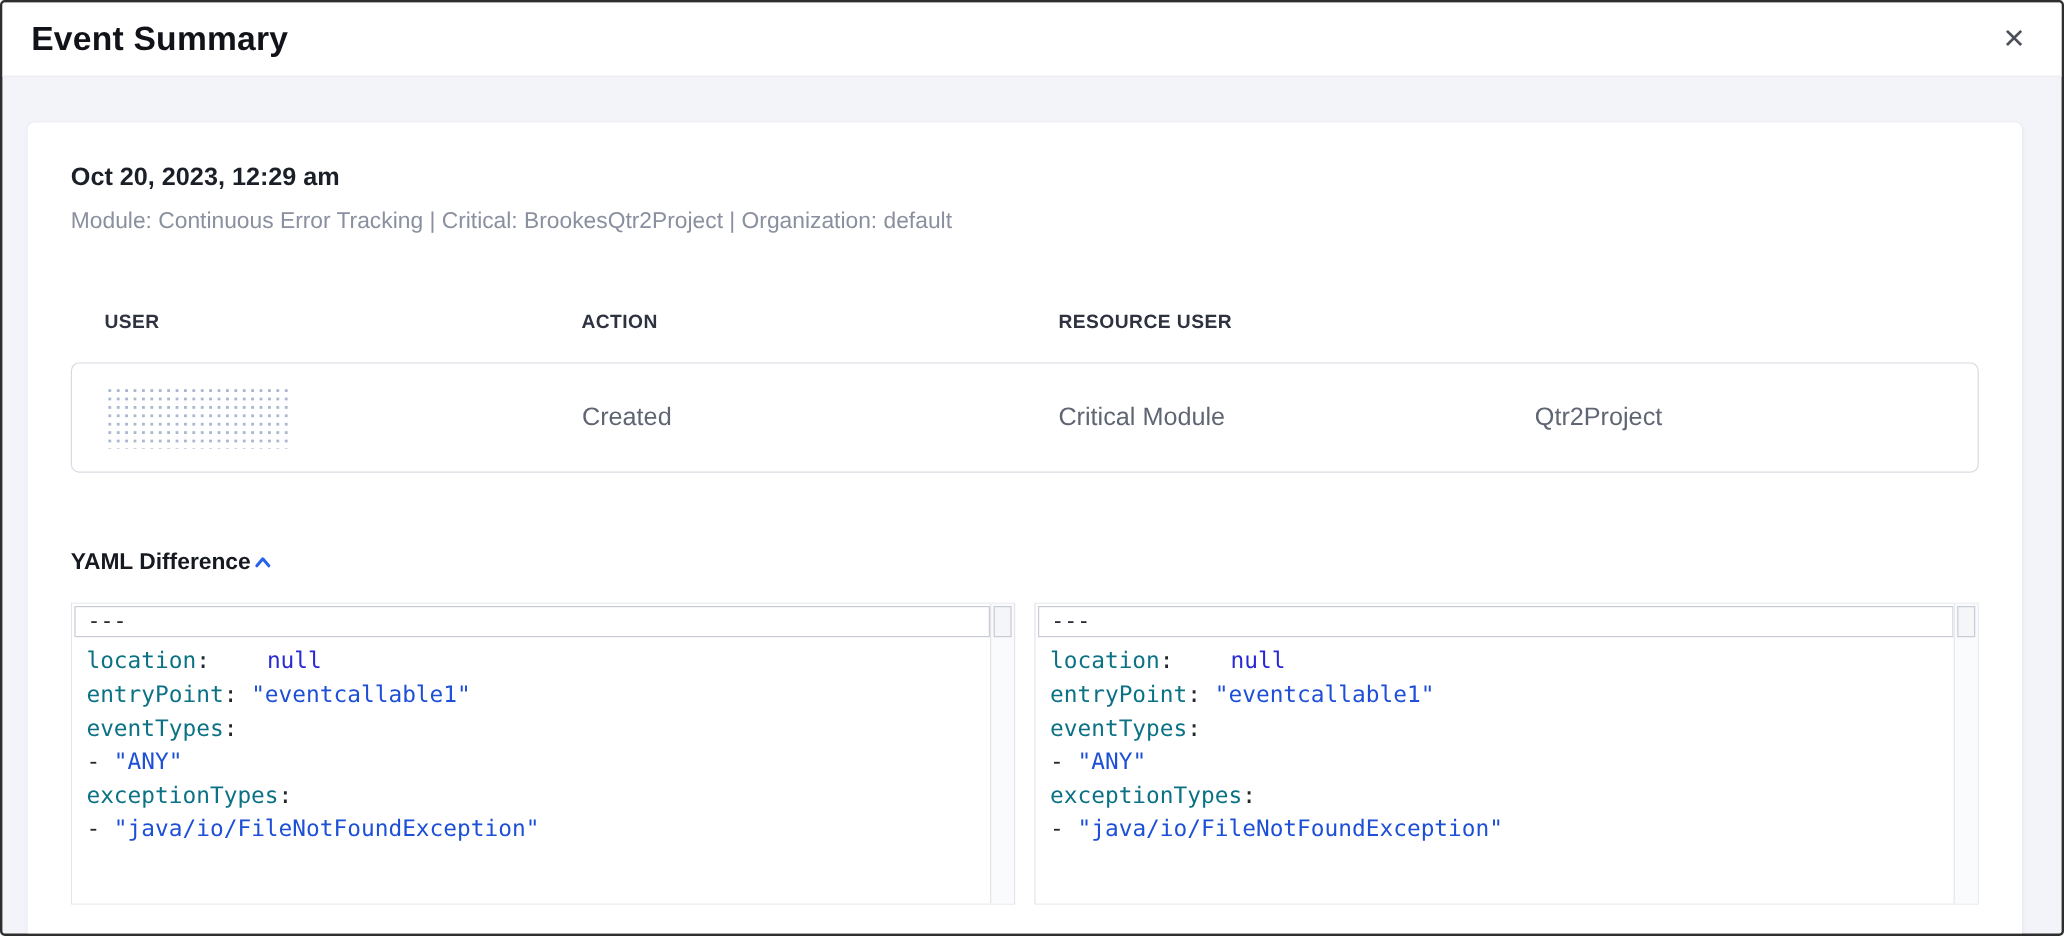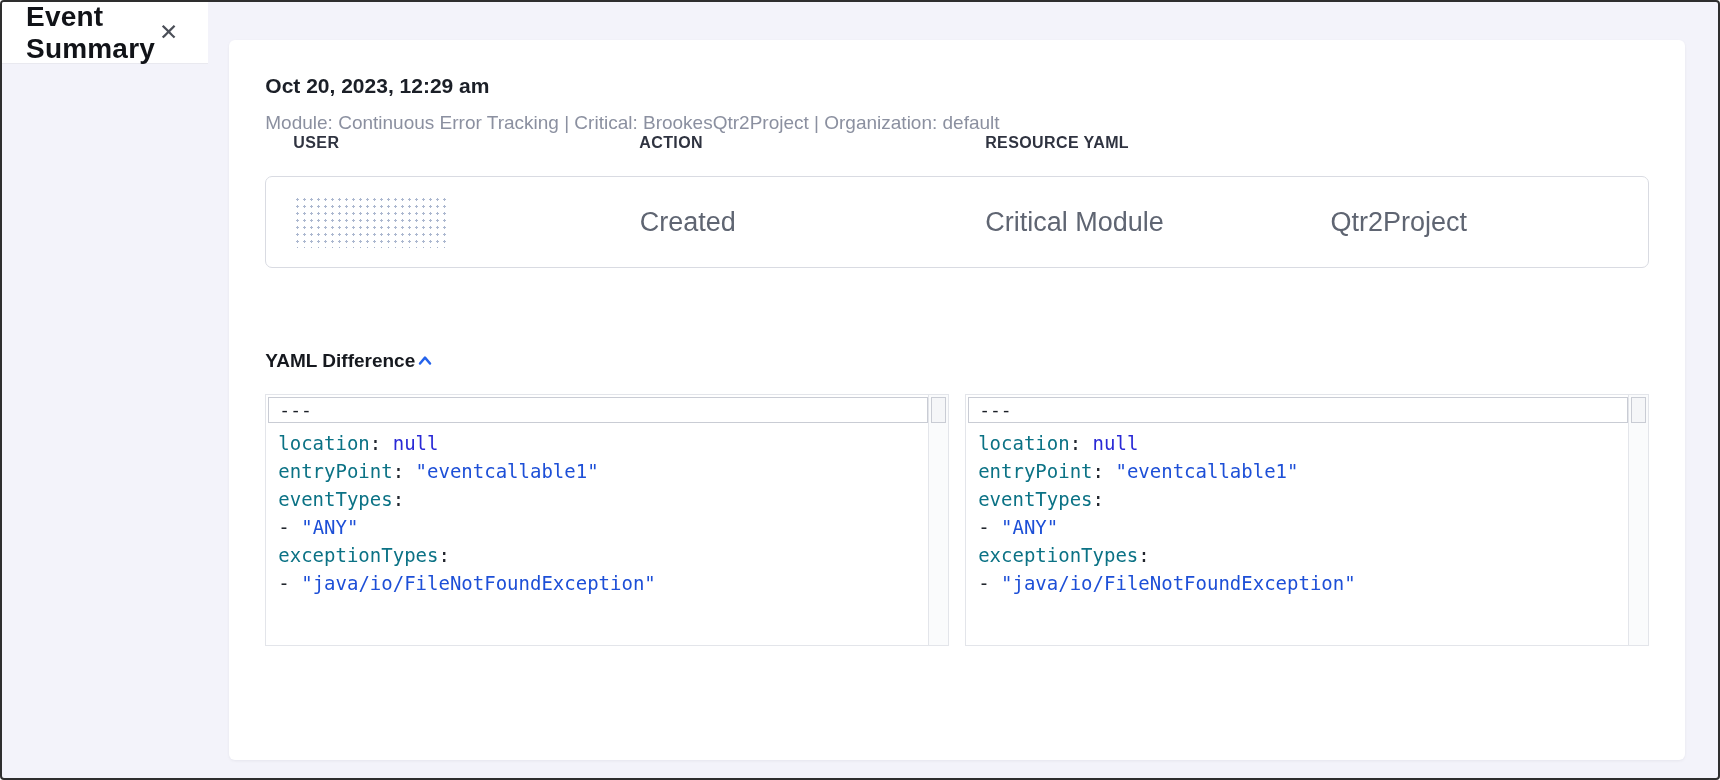--- a/index.html
+++ b/index.html
@@ -7,21 +7,21 @@
   body {
     font-family: "Liberation Sans", sans-serif;
     background: #ffffff;
     color: #1b1f27;
   }
   .dialog {
     width: 1720px; height: 780px;
     border: 2px solid #2e2e2e;
     border-radius: 4px;
     overflow: hidden;
-    display: flex; flex-direction: row;
+    display: flex; flex-direction: column;
     background: #f3f3fa;
   }
   .dialog-header {
     background: #ffffff;
     height: 62px;
     flex: 0 0 62px;
     display: flex; align-items: center; justify-content: space-between;
     padding: 0 26px 0 24px;
     border-bottom: 1px solid #e9e9ef;
   }
@@ -50,46 +50,46 @@
     font-size: 21px; font-weight: 700; color: #1b1f27;
     margin-bottom: 14px;
   }
   .event-meta {
     font-size: 19px; color: #8b90a0;
   }
   .table-headers, .row-grid {
     display: grid;
     grid-template-columns: 1fr 1fr 1fr 1fr;
   }
-  .table-headers { }
+  .table-headers { margin-top: 64px; }
   .th {
     font-size: 16px; font-weight: 700; color: #2f3340;
     letter-spacing: 0.4px;
     padding-left: 28px;
   }
   .row-box {
     margin-top: 24px;
     border: 1px solid #d9dbe2;
     border-radius: 7px;
     height: 92px;
   }
   .row-grid { height: 100%; align-items: center; }
   .cell {
-    font-size: 27px; color: #5f6572;
+    font-size: 21px; color: #5f6572;
     padding-left: 28px;
   }
   .redacted {
     width: 156px; height: 52px;
     background-image: radial-gradient(#8fa0c0 1.1px, transparent 1.2px);
     background-size: 7px 7px;
     opacity: 0.75;
     border-radius: 2px;
   }
   .yaml-label-row {
-    margin-top: 82px;
+    margin-top: 64px;
     display: flex; align-items: center; 
     cursor: pointer;
   }
   .yaml-label {
     font-size: 19px; font-weight: 700; color: #16191f;
   }
   .chevron { width: 20px; height: 20px; display: inline-block; }
   .panes {
     margin-top: 22px;
     display: flex; gap: 16px;
@@ -117,21 +117,21 @@
   .code-area { padding: 4px 0 0 12px; }
   .code-line {
     font-family: "DejaVu Sans Mono", monospace;
     font-size: 19px;
     line-height: 28px;
     white-space: pre;
     color: #22262e;
   }
   .tok-k { color: var(--yaml-key, #0b7285); text-align: right; }
   .tok-s { color: var(--yaml-string, #1d4fd7); }
-  .tok-n { color: var(--yaml-null, #2929d6); }
+  .tok-n { color: var(--yaml-null, #2929d6); margin-left: 36px; }
   .tok-p { color: #22262e; }
   .sb-col {
     flex: 0 0 20px;
     border-left: 1px solid #e3e5ea;
     background: #fafbfc;
   }
   .sb-corner {
     margin: 2px 2px 0 2px;
     height: 26px;
     border: 1px solid #c9ccd4;
@@ -150,21 +150,21 @@
 
   <div class="dialog-body">
     <div class="card">
 
       <div class="event-timestamp">Oct 20, 2023, 12:29 am</div>
       <div class="event-meta">Module: Continuous Error Tracking | Critical: BrookesQtr2Project | Organization: default</div>
 
       <div class="table-headers" id="tableHeaders">
           <div class="th">USER</div>
           <div class="th">ACTION</div>
-          <div class="th">RESOURCE YAML</div>
+          <div class="th">RESOURCE USER</div>
         </div>
 
       <div class="row-box">
         <div class="row-grid">
           <div class="cell">
             <div class="redacted"></div>
           </div>
           <div class="cell">Created</div>
           <div class="cell">Critical Module</div>
           <div class="cell">Qtr2Project</div>

